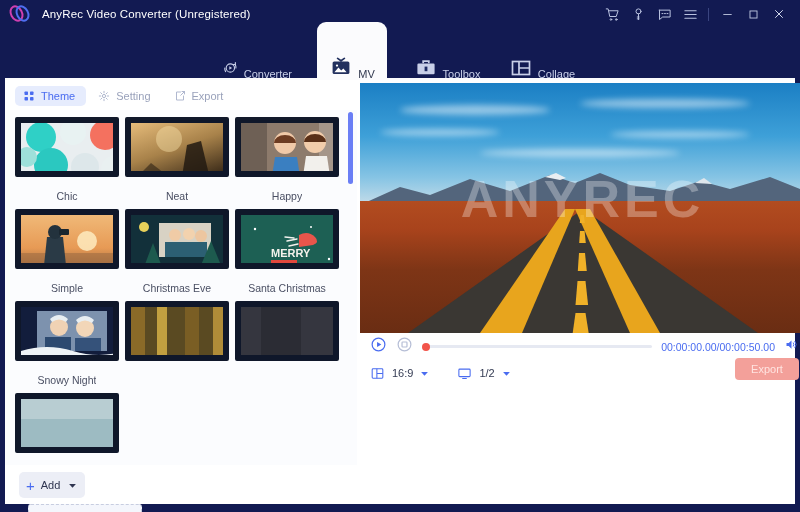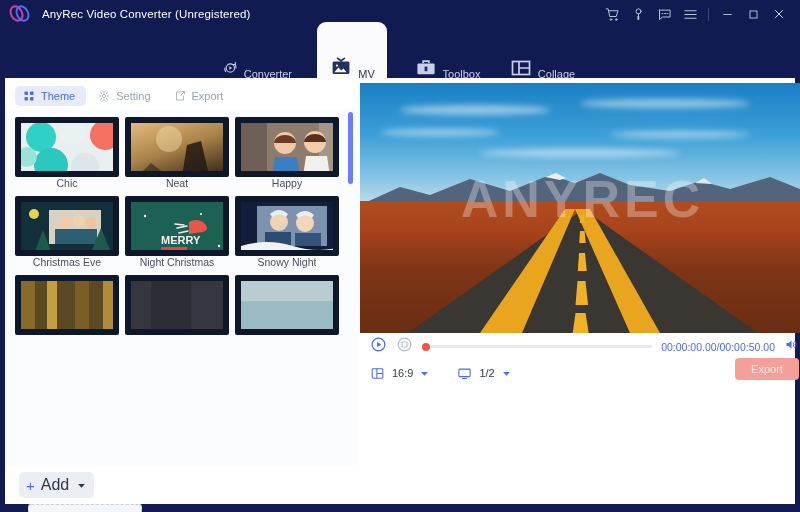--- a/index.html
+++ b/index.html
@@ -119,42 +119,42 @@
     width: 106px; margin-right: 4px; margin-bottom: 7px;
     display: flex; flex-direction: column; align-items: center;
   }
   .theme-thumb {
     width: 104px; height: 60px; border-radius: 2px;
     border: 6px solid #0f172a; overflow: hidden;
     position: relative; background: #ccc;
   }
   .theme-name {
     font-size: 10.5px; color: #4a4f63;
-    margin-top: 0; text-align: center;
+    margin-top: 13px; text-align: center;
     white-space: nowrap; overflow: hidden;
   }
   .scrollbar-track {
     position: absolute; top: 32px; right: 4px;
     width: 5px; height: 348px; background: transparent;
   }
   .scrollbar-thumb {
     position: absolute; top: 0; left: 0;
     width: 5px; height: 72px;
     background: #6a7ef5; border-radius: 3px;
   }
 
   
   .addbar {
     position: absolute; top: 392px; left: 14px;
     display: flex; align-items: center;
     background: #eceef6; border-radius: 5px;
     padding: 4px 8px 4px 7px; gap: 6px;
   }
   .addbar .plus { color: #4a6cf0; font-size: 15px; line-height: 1; font-weight: 400; }
-  .addbar .lbl { font-size: 16px; color: #2f3550; }
+  .addbar .lbl { font-size: 11px; color: #2f3550; }
   .addbar .caret { margin-left: 2px; }
   .dropzone {
     position: absolute; top: 424px; left: 23px;
     width: 114px; height: 66px;
     background: #f4f6fc;
     border: 1.4px dashed #c7cde0; border-radius: 3px;
     display: flex; align-items: center; justify-content: center;
   }
 
   
@@ -413,20 +413,40 @@
                   <path d="M33 20a11 8 0 0 1 22 0z" fill="#6d3c22"></path>
                 <path d="M30 60 L34 34 L56 34 L60 60z" fill="#3a7fc1"></path>
                 <circle cx="74" cy="19" r="11" fill="#f2cdab"></circle>
                   <path d="M63 19a11 8 0 0 1 22 0z" fill="#5a3018"></path>
                 <path d="M61 60 L65 33 L86 33 L90 60z" fill="#f2f0ec"></path>
               </svg>
             </div>
             <div class="theme-name">Happy</div>
           </div>
 
+          <div class="theme-item">
+            <div class="theme-thumb">
+              <svg width="104" height="60" viewBox="0 0 104 60" preserveAspectRatio="none">
+                <defs>
+                    <linearGradient id="gsim" x1="0" y1="0" x2="0" y2="1">
+                  <stop offset="0" stop-color="#f0b978"></stop>
+                      <stop offset="0.55" stop-color="#e79a55"></stop>
+                      <stop offset="1" stop-color="#8d5e3a"></stop>
+                </linearGradient>
+                  </defs>
+                <rect width="104" height="60" fill="url(#gsim)"></rect>
+                <circle cx="66" cy="26" r="10" fill="#fff0c6" opacity=".8"></circle>
+                <rect x="0" y="38" width="104" height="22" fill="#9a6a42" opacity=".55"></rect>
+                <path d="M22 60 L26 22 L42 22 L46 60z" fill="#2a3a46"></path>
+                <circle cx="34" cy="17" r="7" fill="#23323d"></circle>
+                <rect x="38" y="14" width="10" height="6" rx="1" fill="#1a262f"></rect>
+              </svg>
+            </div>
+            <div class="theme-name">Simple</div>
+          </div>
 
           <div class="theme-item">
             <div class="theme-thumb">
               <svg width="104" height="60" viewBox="0 0 104 60" preserveAspectRatio="none">
                 <rect width="104" height="60" fill="#12303a"></rect>
                 <circle cx="13" cy="12" r="5" fill="#e8d15a"></circle>
                 <rect x="28" y="8" width="52" height="34" fill="#d8d2c4"></rect>
                 <circle cx="44" cy="20" r="6" fill="#f0cba6"></circle>
                   <circle cx="58" cy="19" r="6" fill="#f2d2ae"></circle>
                 <circle cx="70" cy="21" r="6" fill="#edc6a0"></circle>
@@ -445,21 +465,21 @@
                 <rect width="104" height="60" fill="#1d6054"></rect>
                 <path d="M58 20 q9 -5 16 2 q5 5 -2 8 l-14 2z" fill="#e8554b"></path>
                 <path d="M46 26 l10 -2M44 22 l9 1M48 31 l9 -2" stroke="#f2f2ee" stroke-width="1.4" stroke-linecap="round"></path>
                 <text x="30" y="42" font-family="Liberation Sans, sans-serif" font-size="11" font-weight="700" fill="#f4f2ec">MERRY</text>
                 <rect x="30" y="45" width="26" height="5" fill="#e0473d"></rect>
                 <circle cx="14" cy="14" r="1.2" fill="#ffffff"></circle>
                   <circle cx="88" cy="44" r="1.2" fill="#ffffff"></circle>
                 <circle cx="70" cy="12" r="1" fill="#ffffff"></circle>
               </svg>
             </div>
-            <div class="theme-name">Night Christmas</div>
+            <div class="theme-name">Santa Christmas</div>
           </div>
 
 
           <div class="theme-item">
             <div class="theme-thumb">
               <svg width="104" height="60" viewBox="0 0 104 60" preserveAspectRatio="none">
                 <rect width="104" height="60" fill="#121d3c"></rect>
                 <rect x="16" y="4" width="70" height="40" fill="#7d92ae"></rect>
                 <circle cx="38" cy="20" r="9" fill="#f0d2b4"></circle>
                 <path d="M29 12 q9 -8 18 0 l-2 3 q-7 -5 -14 0z" fill="#e8eef2"></path>

